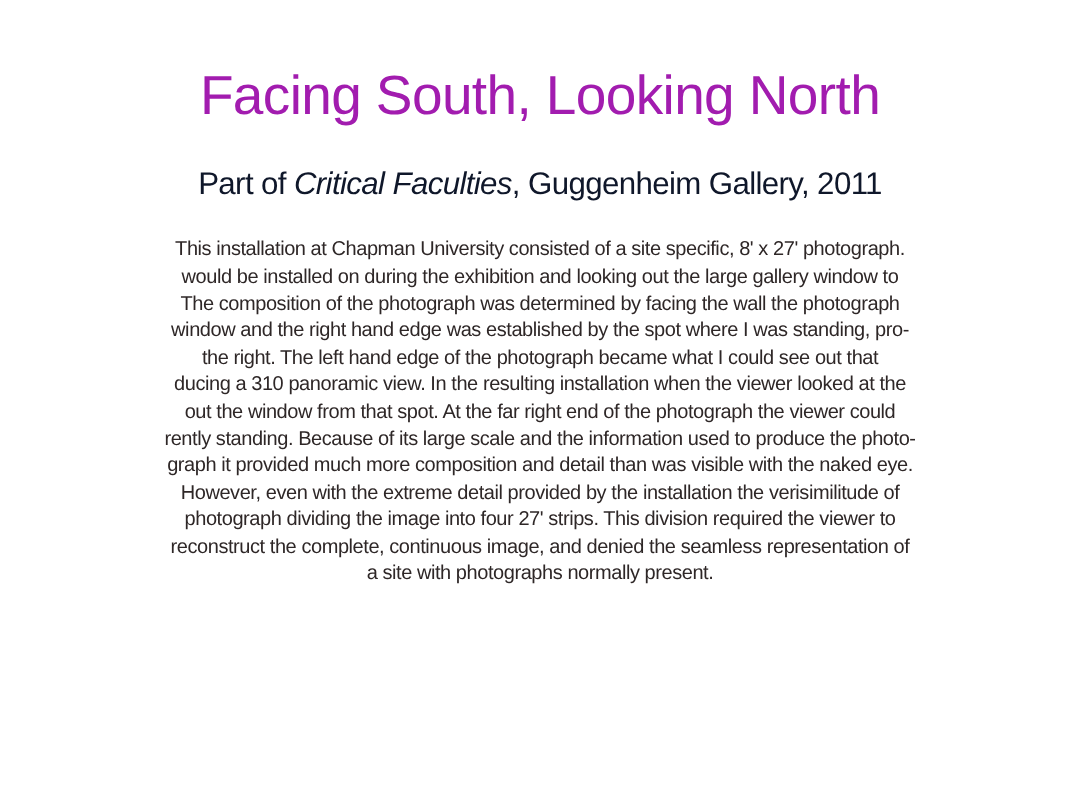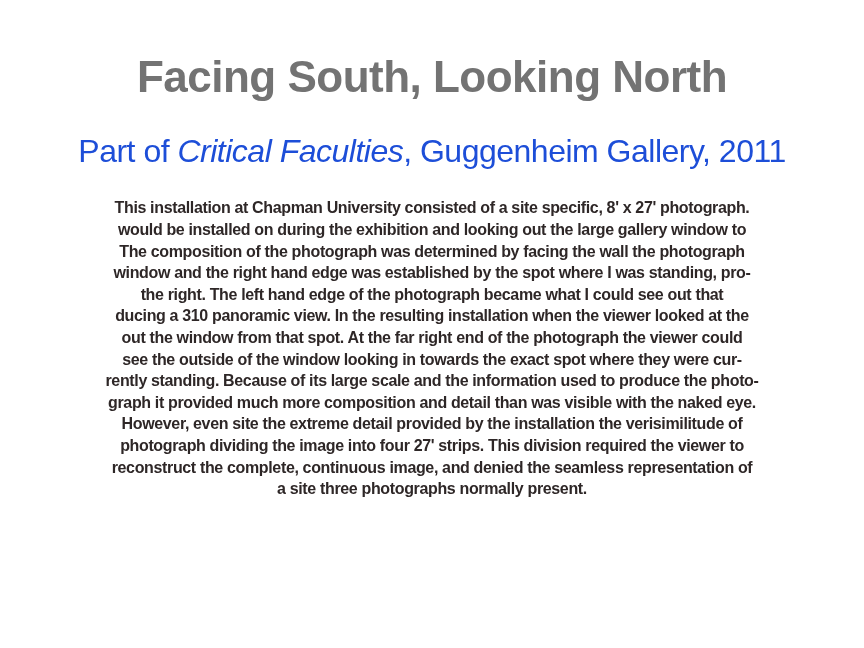--- a/index.html
+++ b/index.html
@@ -13,64 +13,62 @@
     height: 648px;
     background: #ffffff;
     overflow: hidden;
     font-family: "Liberation Sans", sans-serif;
     color: #2e2727;
     text-align: center;
   }
   .title {
     margin: 52px 0 0 0;
     font-size: 44px;
-    font-weight: 700;
+    font-weight: 400;
     letter-spacing: -0.5px;
     line-height: 1.15;
-    color: #737373;
+    color: #a21caf;
   }
   .subtitle {
     margin: 30px 0 0 0;
-    font-size: 32px;
+    font-size: 25px;
     font-weight: 400;
     letter-spacing: -0.5px;
     line-height: 1.15;
-    color: #1d4ed8;
+    color: #0f172a;
   }
   .subtitle .work-title {
     font-style: italic;
   }
   .body-text {
     margin: 28px auto 0 auto;
     font-size: 16px;
     letter-spacing: -0.35px;
     line-height: 21.6px;
     font-weight: 400;
     color: #2e2727;
   }
   .body-line {
     white-space: nowrap;
-    font-weight: bold;
   }
 </style>
 </head>
 <body>
 
 <div class="page">
   <h1 class="title">Facing South, Looking North</h1>
   <h2 class="subtitle"><span>Part of </span><span class="work-title">Critical Faculties</span><span>, Guggenheim Gallery, 2011</span></h2>
   <div class="body-text">
     <div class="body-line">This installation at Chapman University consisted of a site specific, 8' x 27' photograph.</div>
     <div class="body-line">would be installed on during the exhibition and looking out the large gallery window to</div>
     <div class="body-line">The composition of the photograph was determined by facing the wall the photograph</div>
     <div class="body-line">window and the right hand edge was established by the spot where I was standing, pro-</div>
     <div class="body-line">the right. The left hand edge of the photograph became what I could see out that</div>
     <div class="body-line">ducing a 310 panoramic view. In the resulting installation when the viewer looked at the</div>
     <div class="body-line">out the window from that spot. At the far right end of the photograph the viewer could</div>
-    <div class="body-line">see the outside of the window looking in towards the exact spot where they were cur-</div>
     <div class="body-line">rently standing. Because of its large scale and the information used to produce the photo-</div>
     <div class="body-line">graph it provided much more composition and detail than was visible with the naked eye.</div>
-    <div class="body-line">However, even site the extreme detail provided by the installation the verisimilitude of</div>
+    <div class="body-line">However, even with the extreme detail provided by the installation the verisimilitude of</div>
     <div class="body-line">photograph dividing the image into four 27' strips. This division required the viewer to</div>
     <div class="body-line">reconstruct the complete, continuous image, and denied the seamless representation of</div>
-    <div class="body-line">a site three photographs normally present.</div>
+    <div class="body-line">a site with photographs normally present.</div>
   </div>
 </div>
 
 </body></html>

